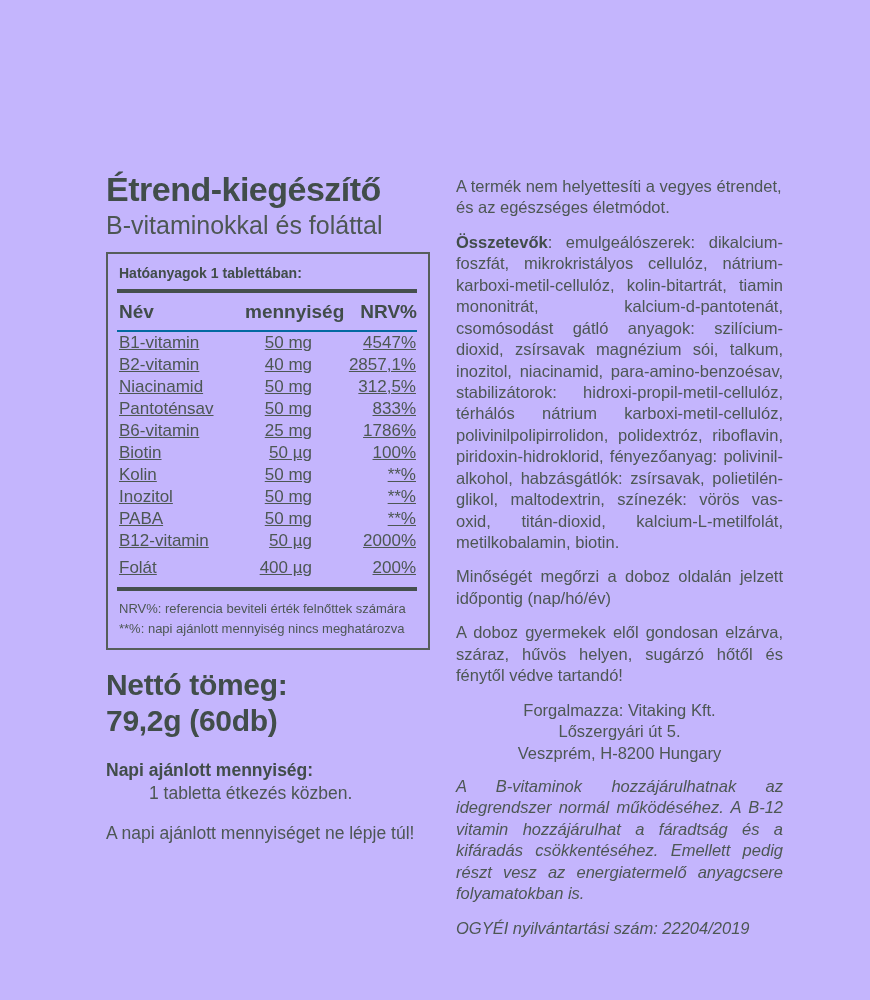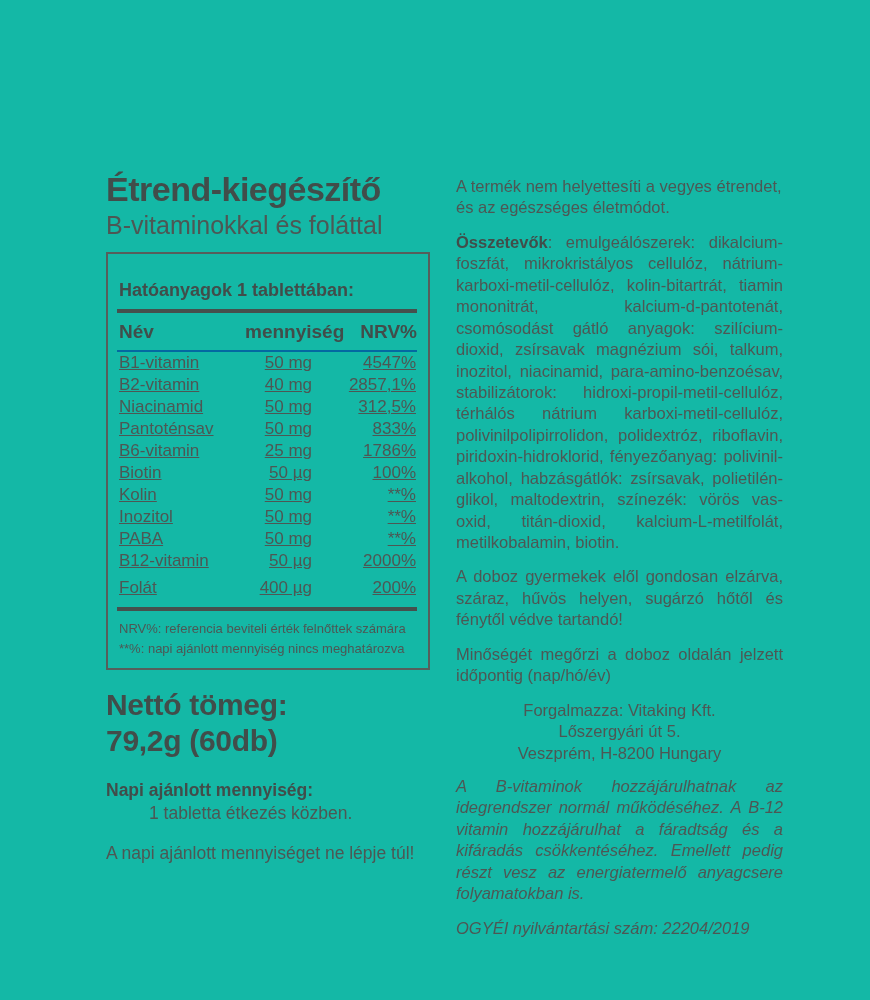--- a/index.html
+++ b/index.html
@@ -3,39 +3,39 @@
 <meta charset="utf-8">
 <style>
   html, body { margin: 0; padding: 0; }
   body {
     width: 870px; height: 1000px;
     background: #ffffff;
     font-family: "Liberation Sans", sans-serif;
     color: #4d5754;
     -webkit-font-smoothing: antialiased;
   }
-  .page { position: relative; width: 870px; height: 1000px; overflow: hidden; background: #14b8a6; }
+  .page { position: relative; width: 870px; height: 1000px; overflow: hidden; background: #c4b5fd; }
 
   
   .col-left { position: absolute; left: 106px; top: 172px; width: 324px; }
   .title {
     font-size: 34px; font-weight: bold; letter-spacing: -0.5px;
     color: #414d4a; line-height: 1.05; margin: 0;
   }
   .subtitle {
     font-size: 25px; font-weight: normal; color: #4d5754;
     line-height: 1.15; margin: 3px 0 0 0;
   }
   .facts-box {
     margin-top: 13px;
     border: 2px solid #565e5b;
     padding: 9px 11px 10px 9px;
     box-sizing: border-box;
   }
-  .facts-caption { font-size: 18px; font-weight: bold; color: #414d4a; padding: 2px 0 6px 2px; margin-top: 15px; }
+  .facts-caption { font-size: 14px; font-weight: bold; color: #414d4a; padding: 2px 0 6px 2px; }
   .rule-thick { height: 4px; background: #45504d; border: none; margin: 2px 0 0 0; }
   table.facts { width: 100%; border-collapse: collapse; table-layout: fixed; }
   table.facts col.c-name { width: 42%; }
   table.facts col.c-amount { width: 29%; }
   table.facts col.c-nrv { width: 29%; }
   table.facts th {
     font-size: 19px; font-weight: bold; color: #414d4a;
     padding: 8px 0 7px 2px; text-align: left;
   }
   table.facts th.num { text-align: right; }
@@ -175,23 +175,23 @@
     <div class="dosage-warning">A napi ajánlott mennyiséget ne lépje túl!</div>
 
   </div>
 
   <div class="col-right">
 
     <p>A termék nem helyettesíti a vegyes étrendet, és az egészséges életmódot.</p>
 
     <p class="justify"><span class="ingredients-label">Összetevők</span><span>: emulgeálószerek: dikalcium-foszfát, mikrokristályos cellulóz, nátrium-karboxi-metil-cellulóz, kolin-bitartrát, tiamin mononitrát, kalcium-d-pantotenát, csomósodást gátló anyagok: szilícium-dioxid, zsírsavak magnézium sói, talkum, inozitol, niacinamid, para-amino-benzoésav, stabilizátorok: hidroxi-propil-metil-cellulóz, térhálós nátrium karboxi-metil-cellulóz, polivinilpolipirrolidon, polidextróz, riboflavin, piridoxin-hidroklorid, fényezőanyag: polivinil-alkohol, habzásgátlók: zsírsavak, polietilén-glikol, maltodextrin, színezék: vörös vas-oxid, titán-dioxid, kalcium-L-metilfolát, metilkobalamin, biotin.</span></p>
 
+    <p class="justify">Minőségét megőrzi a doboz oldalán jelzett időpontig (nap/hó/év)</p>
+
     <p class="justify">A doboz gyermekek elől gondosan elzárva, száraz, hűvös helyen, sugárzó hőtől és fénytől védve tartandó!</p>
-
-    <p class="justify">Minőségét megőrzi a doboz oldalán jelzett időpontig (nap/hó/év)</p>
 
     <div class="distributor">
       <p>Forgalmazza: Vitaking Kft.</p>
       <p>Lőszergyári út 5.</p>
       <p>Veszprém, H-8200 Hungary</p>
     </div>
 
     <p class="claims justify">A B-vitaminok hozzájárulhatnak az idegrendszer normál működéséhez. A B-12 vitamin hozzájárulhat a fáradtság és a kifáradás csökkentéséhez. Emellett pedig részt vesz az energiatermelő anyagcsere folyamatokban is.</p>
 
     <p class="registration">OGYÉI nyilvántartási szám: 22204/2019</p>

